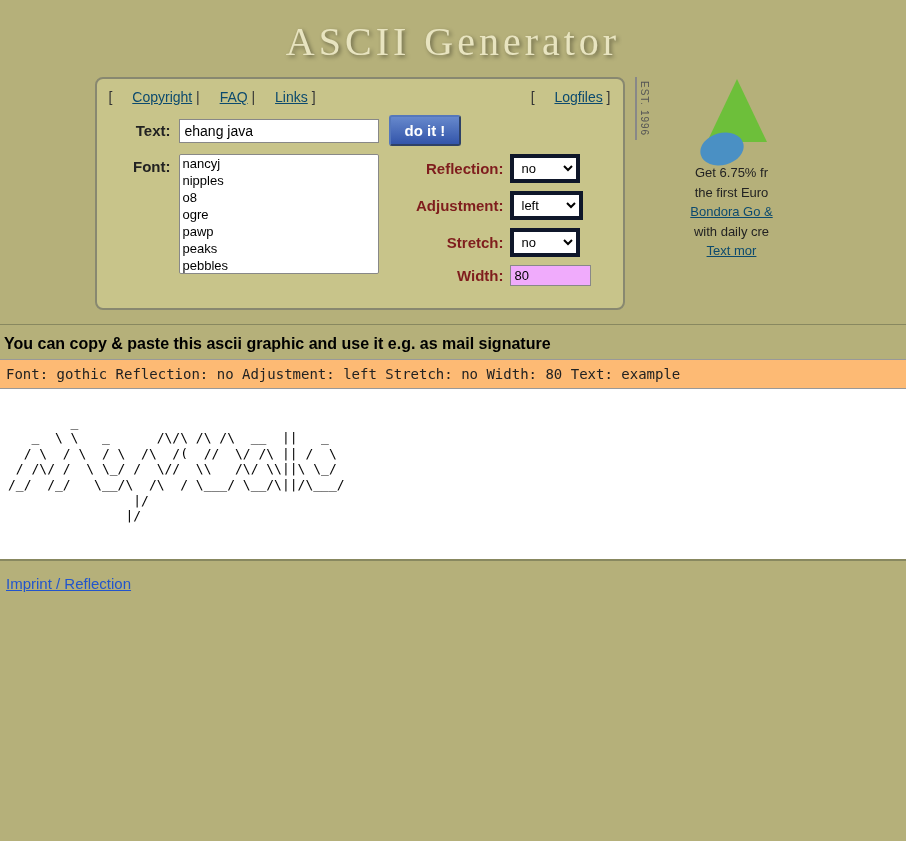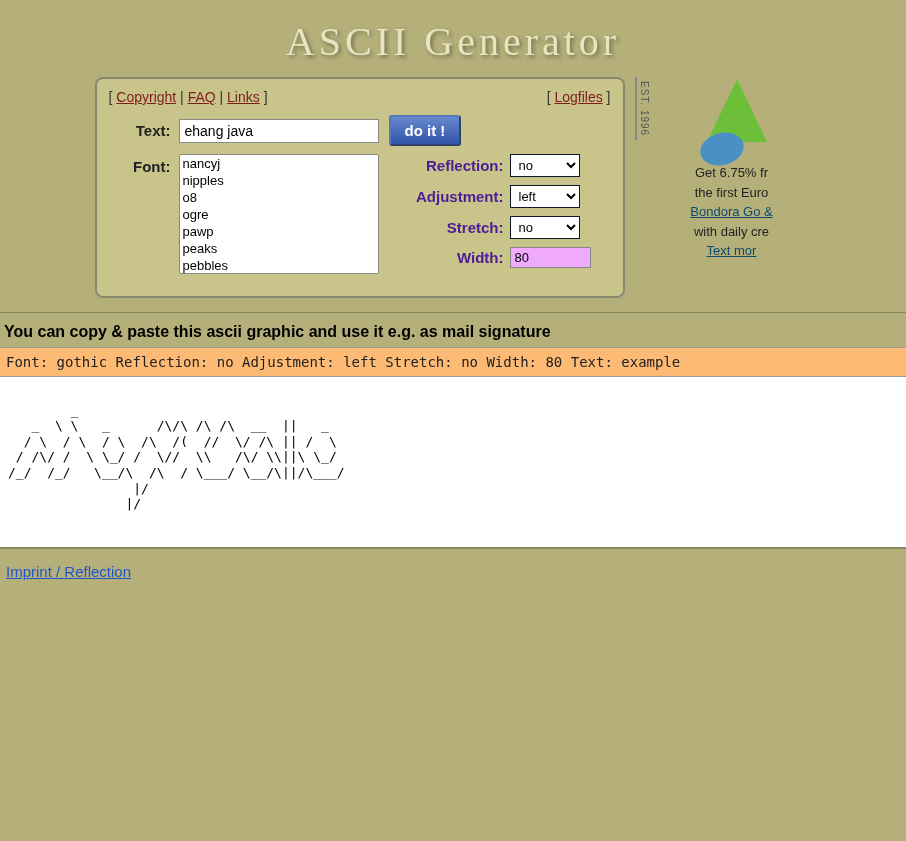--- a/index.html
+++ b/index.html
@@ -45,22 +45,23 @@
     }
 
     
     #nav-links {
       display: flex;
       justify-content: space-between;
       margin-bottom: 10px;
       font-size: 14px;
     }
     #nav-links a {
-      color: #7f1d1d;
+      color: #0c4a6e;
       text-decoration: underline;
+      margin-left: 16px;
     }
     .nav-group {
       color: #333;
     }
     .nav-bracket {
       color: #333;
     }
 
     
     .form-row {
@@ -115,28 +116,28 @@
       gap: 8px;
     }
     .option-row {
       display: flex;
       align-items: center;
       gap: 6px;
     }
     .option-label {
       font-size: 15px;
       font-weight: bold;
-      color: #4c1d95;
+      color: #7f1d1d;
       text-align: right;
       width: 105px;
     }
     .option-select {
       padding: 2px 4px;
       font-size: 13px;
-      border: 1px solid #0f172a;
+      border: 4px solid #0f172a;
       background: #fff;
       min-width: 70px;
     }
     #width-input {
       width: 81px;
       padding: 2px 4px;
       font-size: 13px;
       border: 1px solid #888;
       background: #f0abfc;
     }

